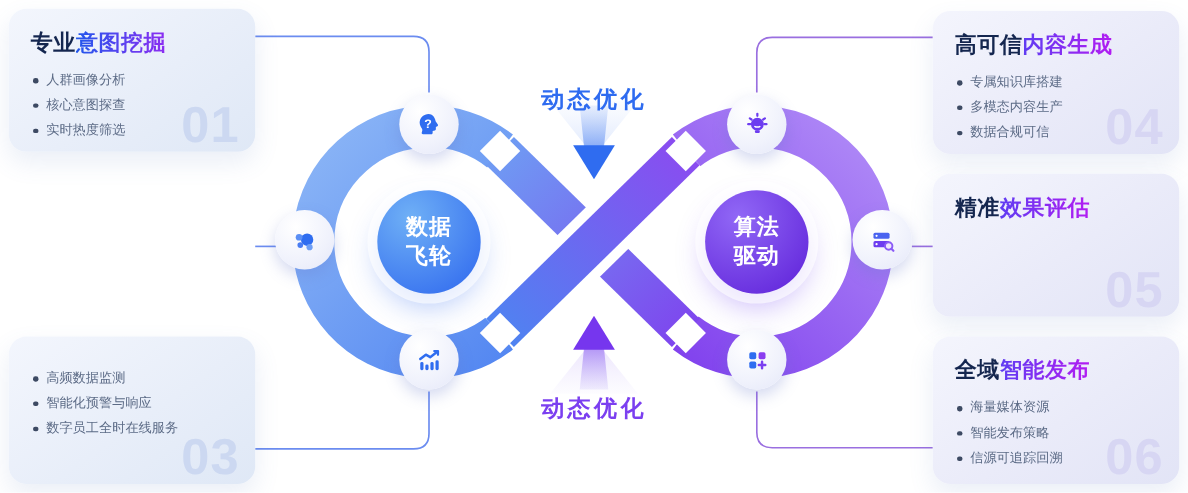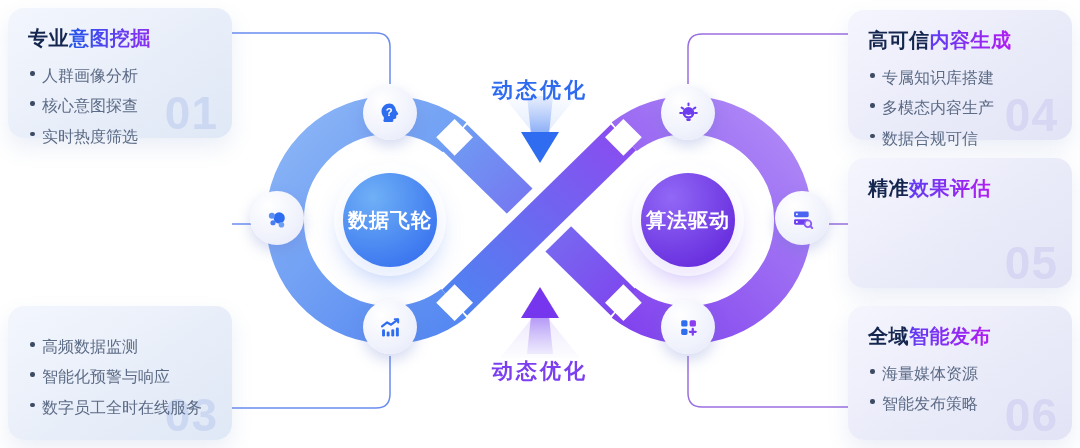--- a/index.html
+++ b/index.html
@@ -16,31 +16,31 @@
     box-shadow:0 10px 22px rgba(92,120,190,.12);
   }
   .card.right-side{background:linear-gradient(145deg,#f4f5fd 0%,#eaebf9 55%,#e2e4f6 100%);}
   .card-title{font-size:20px;font-weight:800;color:#14264f;letter-spacing:.5px;white-space:nowrap;}
   .card-title .accent{
     background:linear-gradient(90deg,#2157ec,#8d2df2);
     -webkit-background-clip:text;background-clip:text;color:transparent;
   }
   .card.right-side .card-title .accent{background:linear-gradient(90deg,#5f3cf2,#b31cf2);-webkit-background-clip:text;background-clip:text;color:transparent;}
   .bullets{margin:9px 0 0;padding:0;list-style:none;position:relative;z-index:1;}
-  .bullets li{font-size:16px;color:#5c6b86;line-height:1.9;padding-left:14px;position:relative;white-space:nowrap;}
+  .bullets li{font-size:12px;color:#5c6b86;line-height:1.9;padding-left:14px;position:relative;white-space:nowrap;}
   .bullets li::before{content:"";position:absolute;left:2px;top:10px;width:4.5px;height:4.5px;border-radius:50%;background:#3d4a63;}
   .card-number{
     position:absolute;right:14px;bottom:2px;font-size:46px;font-weight:700;line-height:1;
     color:#ccd8f1;letter-spacing:1px;z-index:0;
   }
   .card.right-side .card-number{color:#d7d6f3;}
   
   .hub{
     position:absolute;width:94px;height:94px;border-radius:50%;z-index:2;
-    display:flex;flex-direction:row;align-items:center;justify-content:center;
+    display:flex;flex-direction:column;align-items:center;justify-content:center;
     color:#fff;font-size:20px;font-weight:700;line-height:1.3;letter-spacing:1px;text-align:center;
   }
   .hub-left{left:343px;top:173px;background:radial-gradient(circle at 32% 26%,#6fb0f6,#2d66ee);
     box-shadow:0 0 0 9px rgba(255,255,255,.62),0 12px 26px rgba(45,102,238,.35);}
   .hub-right{left:641px;top:173px;background:radial-gradient(circle at 32% 26%,#9168f6,#5d1fd8);
     box-shadow:0 0 0 9px rgba(255,255,255,.62),0 12px 26px rgba(109,61,240,.35);}
   
   .badge{
     position:absolute;width:54px;height:54px;border-radius:50%;z-index:2;
     background:radial-gradient(circle at 35% 28%,#ffffff 0%,#f0f2fc 60%,#e4e7f8 100%);
@@ -230,17 +230,18 @@
     <div class="card-number">05</div>
   </div>
 
   <div class="card right-side" style="left:848px;top:306px;height:134px">
     <div class="card-title">
       <span>全域</span><span class="accent">智能发布</span>
     </div>
     <ul class="bullets">
       <li>海量媒体资源</li>
       <li>智能发布策略</li>
+      <li>信源可追踪回溯</li>
     </ul>
     <div class="card-number">06</div>
   </div>
 
 </div>
 
 </body></html>

